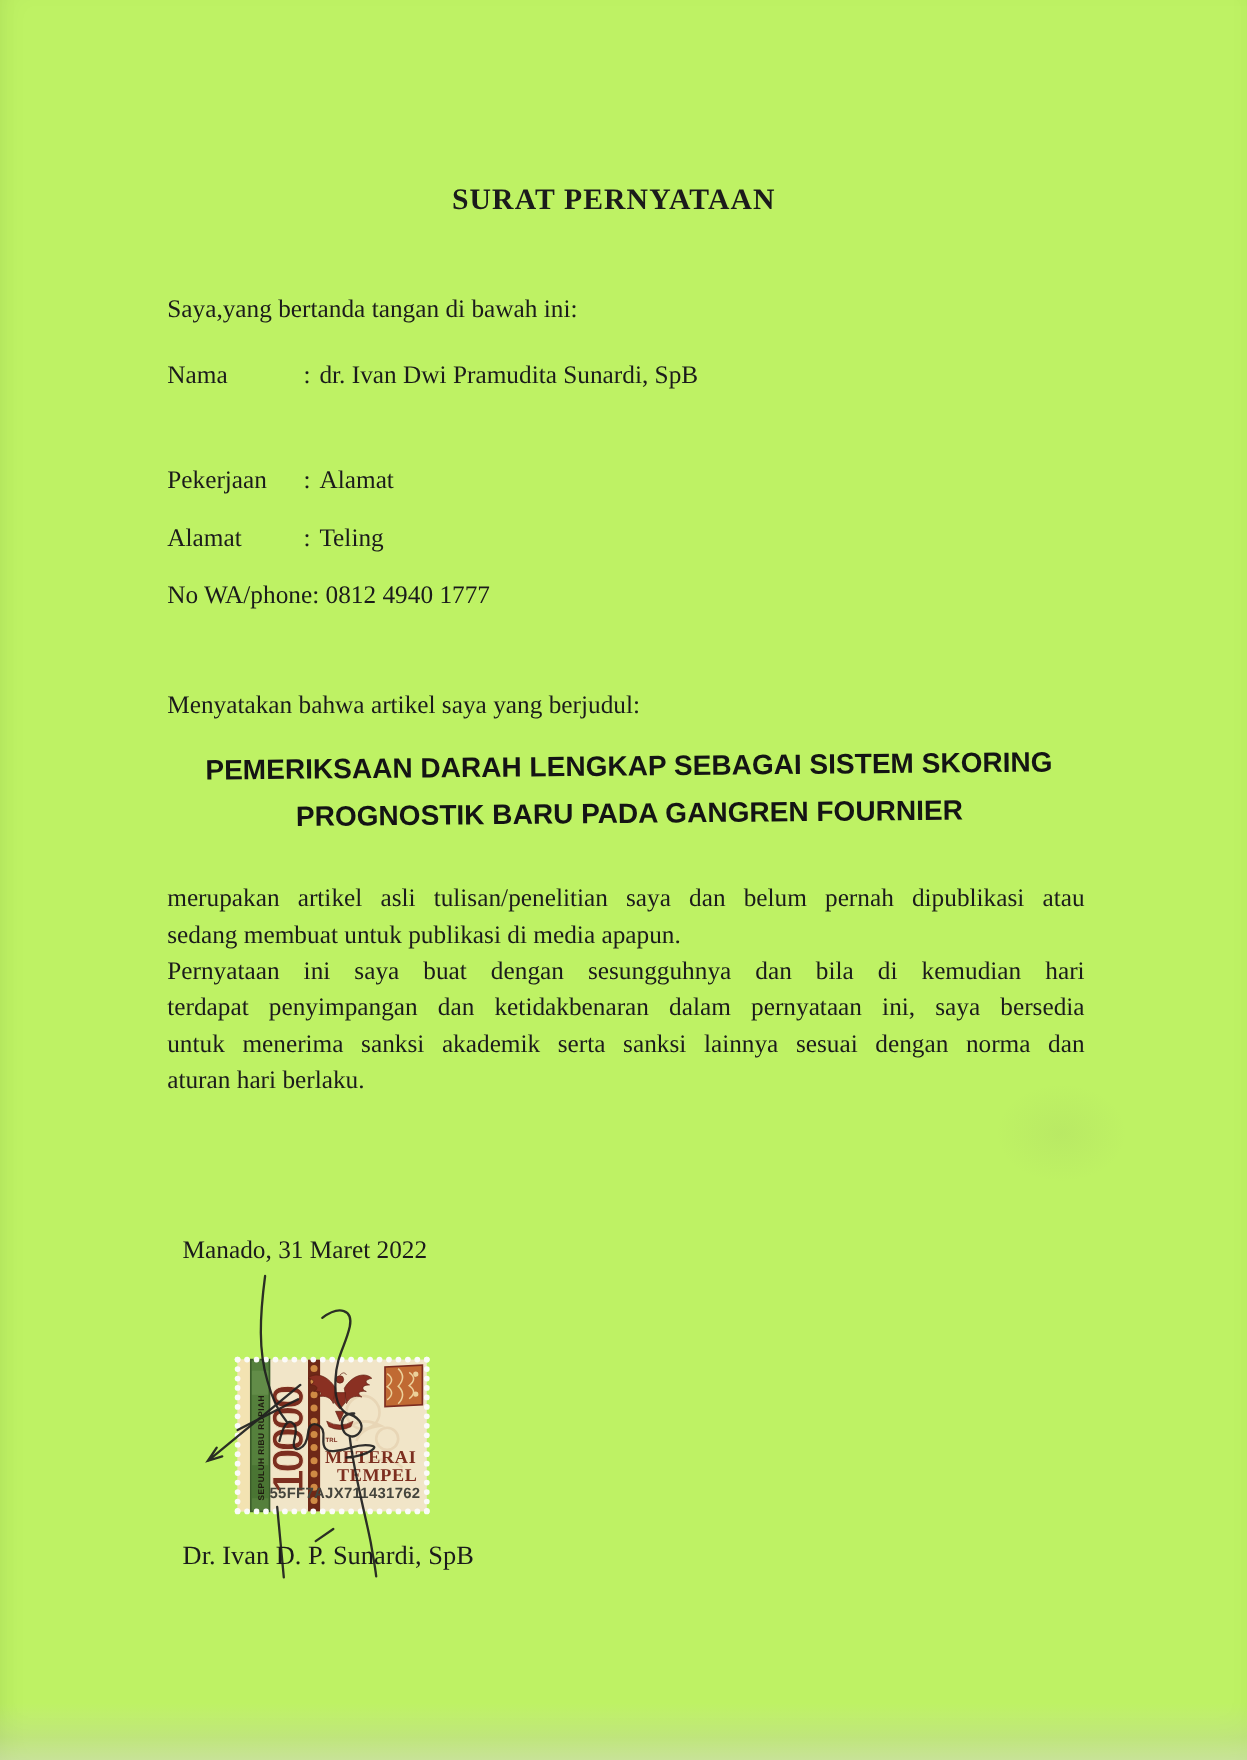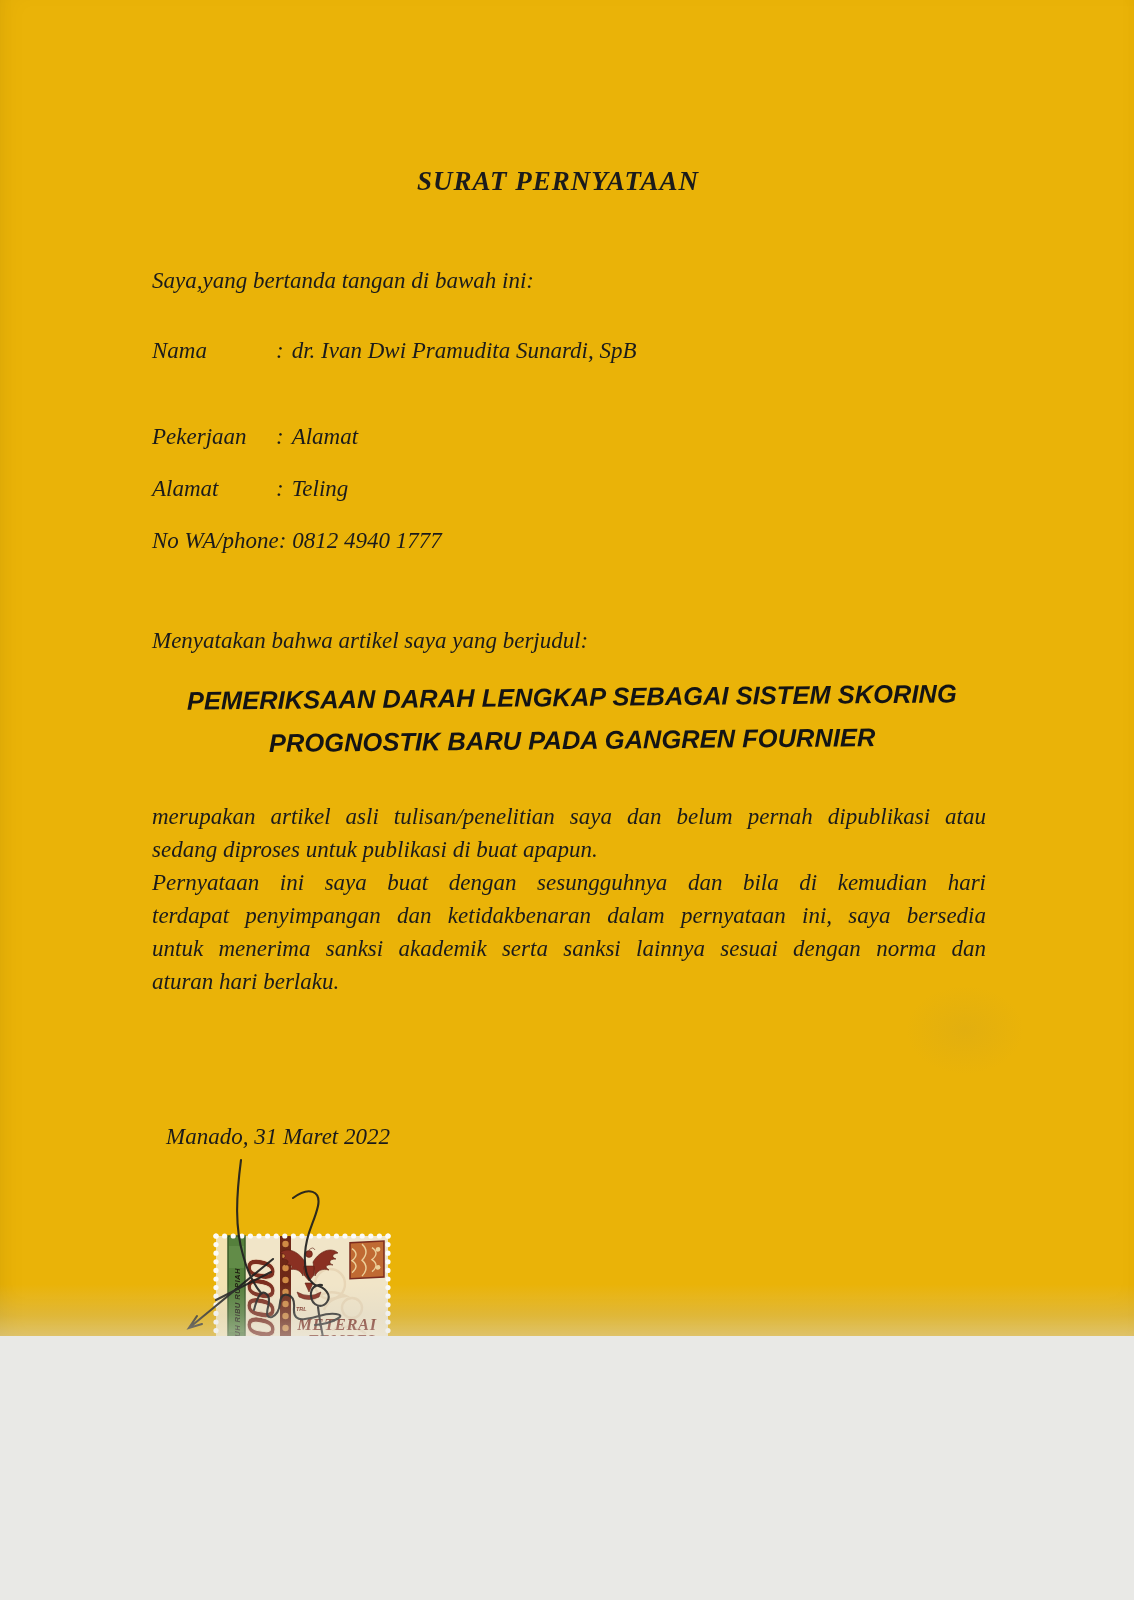--- a/index.html
+++ b/index.html
@@ -1,46 +1,45 @@
 <!DOCTYPE html>
 <html><head>
 <meta charset="utf-8">
 <style>
   html,body{margin:0;padding:0;background:#e9e9e6;}
   .page{
     position:relative;
-    width:1134px;height:1336px;
+    width:1134px;height:1600px;
     margin:0 auto;
-    background:#eab308;
+    background:#bef264;
     overflow:hidden;
     font-family:"Liberation Serif","DejaVu Serif",serif;
     color:#1b1b1b;
     box-shadow:inset 16px 0 34px -24px rgba(0,0,0,0.10),
                inset -10px 0 30px -26px rgba(0,0,0,0.06),
                inset 0 -26px 46px -30px rgba(0,0,0,0.14);
-    font-style:italic;
   }
   .bottom-scan-band{
     position:absolute;left:0;right:0;bottom:0;height:52px;
     background:linear-gradient(to bottom, rgba(210,210,205,0) 0%, rgba(205,205,200,0.25) 60%, rgba(228,228,224,0.45) 100%);
   }
   .shadow-blotch{
     position:absolute;left:905px;top:985px;width:120px;height:90px;border-radius:50%;
     background:radial-gradient(ellipse at center, rgba(120,120,108,0.07), rgba(120,120,108,0) 70%);
   }
   .doc-title{
     position:absolute;left:0;right:18px;top:166px;
     text-align:center;font-weight:bold;font-size:27px;letter-spacing:1px;
   }
   .line{position:absolute;left:152px;right:148px;font-size:23px;}
   .intro{top:268px;}
   .id-row{height:30px;}
   .id-label{display:inline-block;width:124px;}
   .id-colon{display:inline-block;margin-right:8px;}
-  .row-0{top:338px;}
+  .row-0{top:328px;}
   .row-1{top:372px;}
   .row-2{top:424px;}
   .row-3{top:476px;}
   .phone{top:528px;}
   .stmt-intro{top:628px;}
   .article-title{
     position:absolute;left:140px;right:130px;top:676px;
     text-align:center;font-family:"Liberation Sans","DejaVu Sans",sans-serif;
     font-weight:bold;font-size:25.5px;color:#141414;line-height:43px;
     transform:rotate(-0.55deg);
@@ -80,21 +79,21 @@
 
   <div class="line stmt-intro">Menyatakan bahwa artikel saya yang berjudul:</div>
 
   <div class="article-title">
     <div>PEMERIKSAAN DARAH LENGKAP SEBAGAI SISTEM SKORING</div>
     <div>PROGNOSTIK BARU PADA GANGREN FOURNIER</div>
   </div>
 
   <div class="para para1">
     <div class="jline">merupakan artikel asli tulisan/penelitian saya dan belum pernah dipublikasi atau</div>
-    <div class="lastline">sedang diproses untuk publikasi di buat apapun.</div>
+    <div class="lastline">sedang membuat untuk publikasi di media apapun.</div>
   </div>
 
   <div class="para para2">
     <div class="jline">Pernyataan ini saya buat dengan sesungguhnya dan bila di kemudian hari</div>
     <div class="jline">terdapat penyimpangan dan ketidakbenaran dalam pernyataan ini, saya bersedia</div>
     <div class="jline">untuk menerima sanksi akademik serta sanksi lainnya sesuai dengan norma dan</div>
     <div class="lastline">aturan hari berlaku.</div>
   </div>
 
   <div class="line date-line">Manado, 31 Maret 2022</div>

